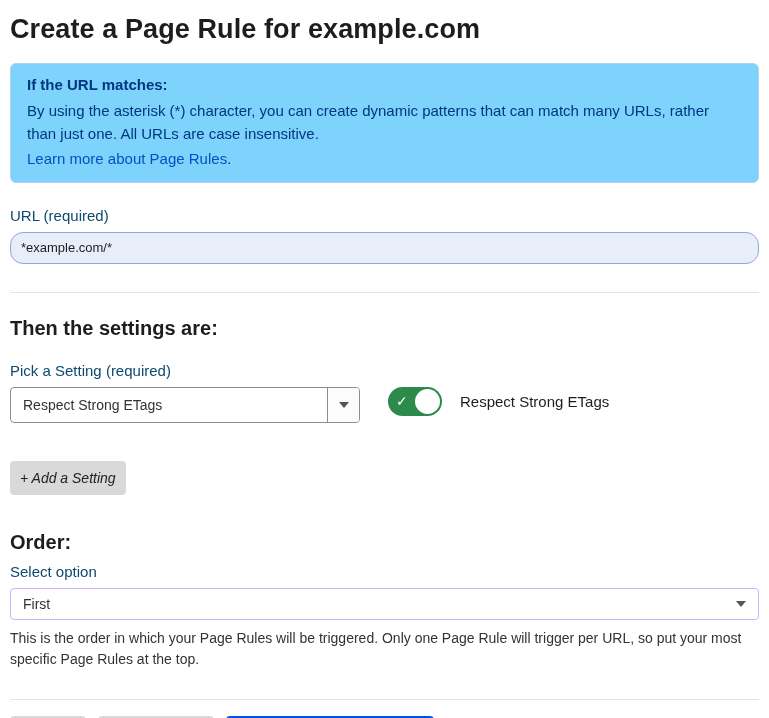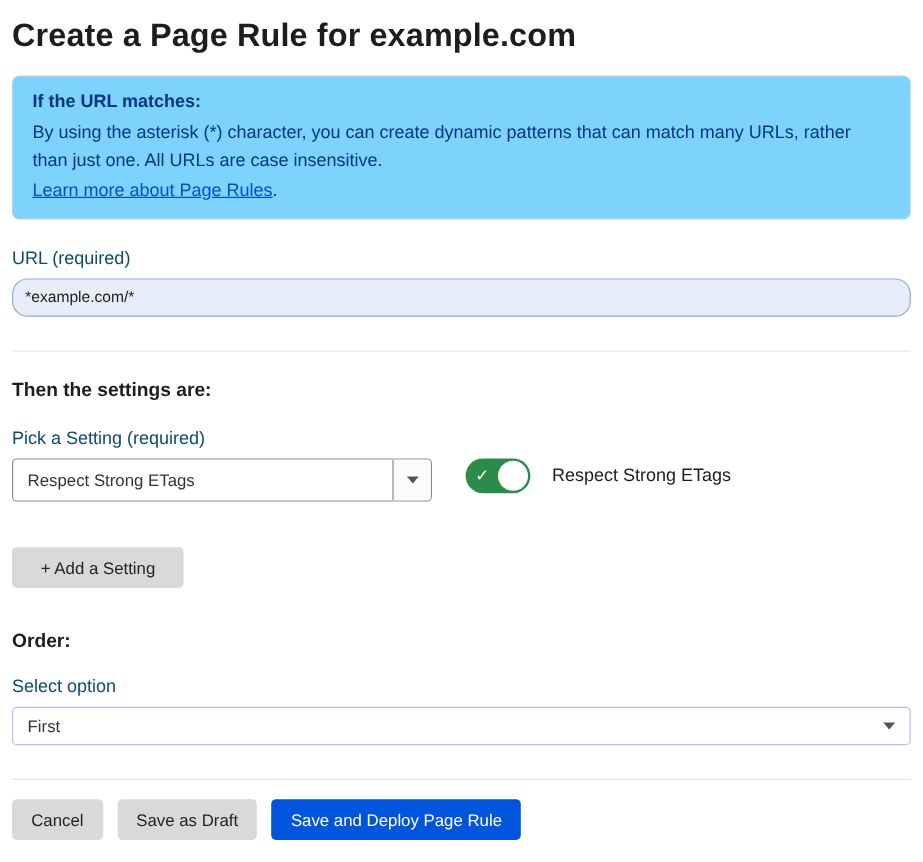--- a/index.html
+++ b/index.html
@@ -37,21 +37,20 @@
   }
   .info-box .info-body {
     font-size: 15px;
     color: #003682;
     line-height: 1.55;
     margin-bottom: 4px;
   }
   .info-box .info-link {
     font-size: 15px;
     color: #0051c3;
-    text-decoration: underline;
     cursor: pointer;
   }
   .info-box .info-link-suffix {
     font-size: 15px;
     color: #003682;
   }
 
   .field-label {
     font-size: 15px;
     color: #0c4a6e;
@@ -71,26 +70,26 @@
     outline: none;
   }
 
   hr.divider {
     border: none;
     border-top: 1px solid #e4e4e4;
     margin: 28px 0 24px 0;
   }
 
   h2.section-heading {
-    font-size: 16px;
+    font-size: 20px;
     font-weight: bold;
     color: #1d1d1d;
     margin-bottom: 22px;
   }
-  h2.order-heading { margin-bottom: 20px; }
+  h2.order-heading { margin-bottom: 9px; }
 
   .setting-row {
     display: flex;
     align-items: flex-start;
   }
 
   .custom-select {
     display: flex;
     align-items: stretch;
     width: 350px;
@@ -167,21 +166,21 @@
     display: inline-block;
     border: none;
     border-radius: 4px;
     font-size: 14px;
     font-family: "Liberation Sans", "DejaVu Sans", sans-serif;
     cursor: pointer;
     padding: 9px 16px;
     color: #222222;
     background: #d9d9d9;
   }
-  .btn-add { margin-top: 38px; padding: 9px 24px; }
+  .btn-add { margin-top: 38px; padding: 9px 10px; font-style: italic; }
   .btn-primary {
     background: #0055dc;
     color: #ffffff;
   }
 
   .order-section { margin-top: 36px; }
 
   .full-select {
     display: flex;
     align-items: center;
@@ -261,20 +260,21 @@
   <div class="order-section">
     <h2 class="section-heading order-heading">Order:</h2>
 
     <div class="field-label">Select option</div>
 
     <div class="full-select">
       <span class="select-value">First</span>
       <span class="caret-down"></span>
     </div>
 
+    <div class="order-help">This is the order in which your Page Rules will be triggered. Only one Page Rule will trigger per URL, so put your most specific Page Rules at the top.</div>
   </div>
 
   <div class="footer">
     <button class="btn">Cancel</button>
     <button class="btn">Save as Draft</button>
     <button class="btn btn-primary">Save and Deploy Page Rule</button>
   </div>
 
 </div>
 

